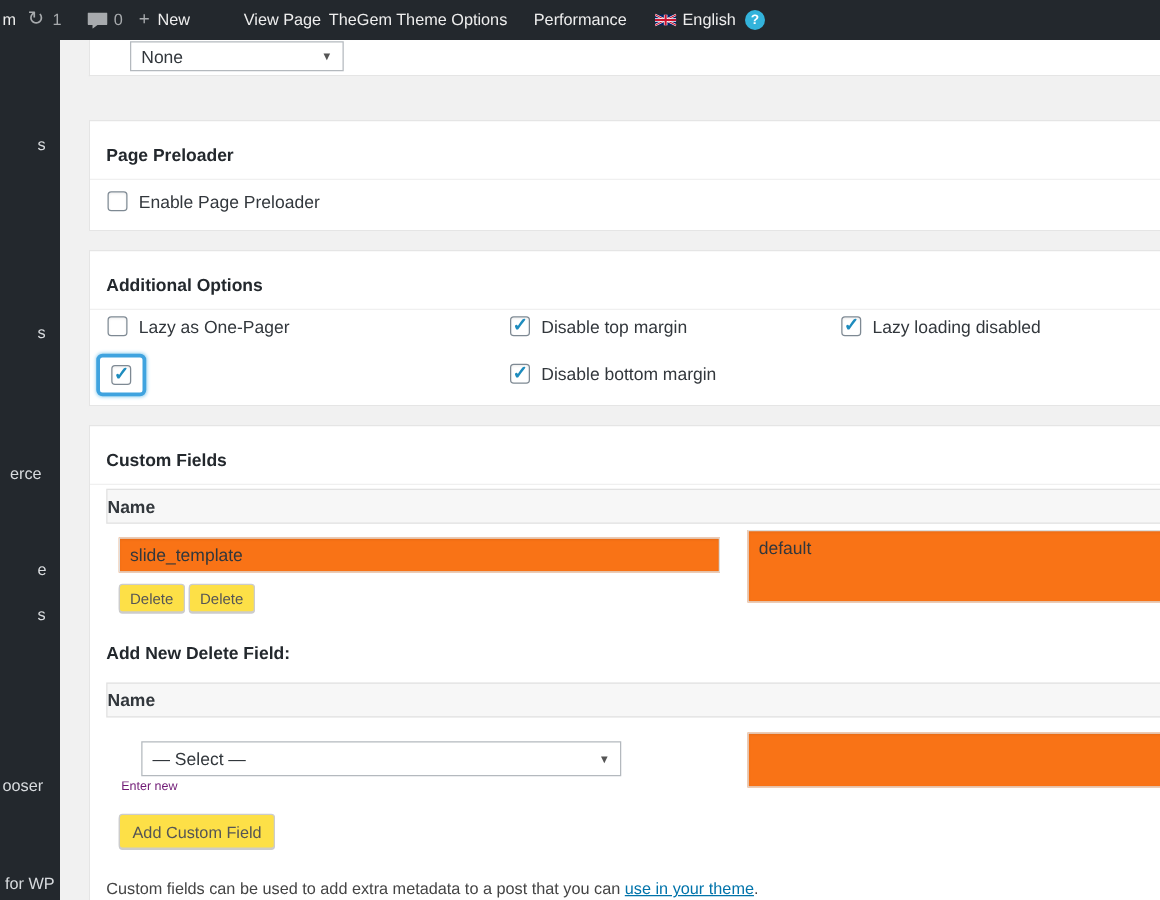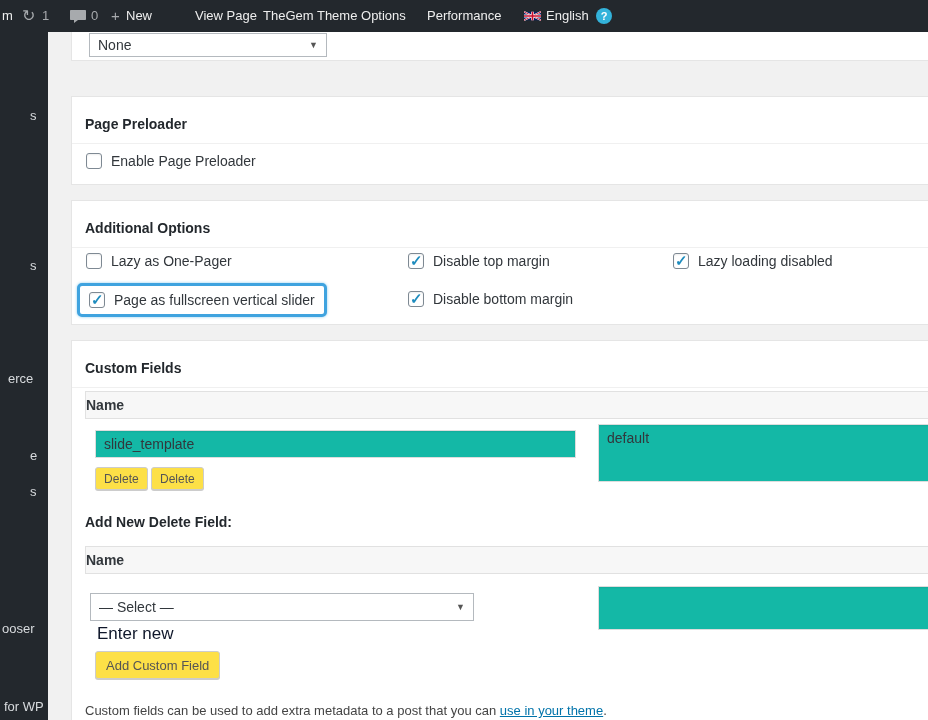--- a/index.html
+++ b/index.html
@@ -28,27 +28,27 @@
   .wpcb { width:16px; height:16px; border:1px solid #7e8993; border-radius:3px; background:#fff; position:relative; flex:none; box-shadow:inset 0 1px 2px rgba(0,0,0,.07); cursor:pointer; }
   .wpcb.checked::before { content:"\2713"; position:absolute; left:1px; top:-1px; font-size:15px; line-height:16px; font-weight:bold; color:#1e8cbe; }
 
   
   .wpselect { position:absolute; height:28px; background:#fff; border:1px solid #b4b9be; font-size:14px; color:#32373c; line-height:26px; padding:0 24px 0 8px; cursor:pointer; white-space:nowrap; overflow:hidden; }
   .sel-arrow { position:absolute; right:8px; top:0; bottom:0; font-size:9px; color:#555; display:flex; align-items:center; }
 
   
   .thead { position:absolute; left:13px; width:1334px; height:28px; background:#f7f7f7; border:1px solid #e1e1e1; }
   .th-name { display:inline-block; width:506px; text-align:left; line-height:26px; font-weight:bold; font-size:14px; color:#32373c; }
-  .cf-input, .cf-area { position:absolute; border:1px solid #ddd; font-family:"Liberation Sans", sans-serif; font-size:14px; color:#32373c; padding:4px 8px; background:#14b8a6; box-shadow:inset 0 1px 2px rgba(0,0,0,.07); }
+  .cf-input, .cf-area { position:absolute; border:1px solid #ddd; font-family:"Liberation Sans", sans-serif; font-size:14px; color:#32373c; padding:4px 8px; background:#f97316; box-shadow:inset 0 1px 2px rgba(0,0,0,.07); }
   .cf-input { height:28px; }
   .cf-area { resize:none; line-height:18px; }
   .btn { position:absolute; background:#fde047; border:1px solid #ccc; border-radius:3px; color:#555; font-family:"Liberation Sans", sans-serif; cursor:pointer; box-shadow:0 1px 0 #ccc; font-size:13px; height:28px; padding:0 10px; }
   .btn.small { font-size:12px; height:23px; padding:0 8px; }
   .cf-subhead { position:absolute; font-size:14px; font-weight:bold; color:#23282d; }
-  .link { position:absolute; color:#0f172a; font-size:17px; text-decoration:none; cursor:pointer; }
+  .link { position:absolute; color:#701a75; font-size:10px; text-decoration:none; cursor:pointer; }
   .cf-footer { position:absolute; font-size:13px; color:#444; white-space:nowrap; }
   .cf-footer a { position:static; color:#0073aa; text-decoration:underline; cursor:pointer; }
 </style>
 </head>
 <body>
 
 <div class="page">
 
   <div class="adminbar">
     <span class="ab-item" style="left:2px">m</span>
@@ -82,21 +82,21 @@
     <span class="side-frag" style="left:30px; top:76px">s</span>
     <span class="side-frag" style="left:30px; top:226px">s</span>
     <span class="side-frag" style="left:8px;  top:339px">erce</span>
     <span class="side-frag" style="left:30px; top:416px">e</span>
     <span class="side-frag" style="left:30px; top:452px">s</span>
     <span class="side-frag" style="left:2px;  top:589px">ooser</span>
     <span class="side-frag" style="left:4px;  top:667px">for WP</span>
   </div>
 
   <div class="panel" style="top:32px; height:29px; border-top:none">
-    <div class="wpselect" style="left:17px; top:1px; width:238px; height:24px; line-height:22px">
+    <div class="wpselect" style="left:32px; top:1px; width:171px; height:24px; line-height:22px">
       <span>None</span>
       <span class="sel-arrow">▼</span>
     </div>
   </div>
 
   <div class="panel" style="top:96px; height:89px">
     <div class="panel-title">Page Preloader</div>
     <div class="cbitem" style="left:14px; top:56px">
       <span class="wpcb"></span>
       <span>Enable Page Preloader</span>
@@ -112,21 +112,20 @@
     <div class="cbitem" style="left:336px; top:52px">
       <span class="wpcb checked"></span>
       <span>Disable top margin</span>
     </div>
     <div class="cbitem" style="left:601px; top:52px">
       <span class="wpcb checked"></span>
       <span>Lazy loading disabled</span>
     </div>
     <div class="cbitem highlighted" style="left:5px; top:82px">
       <span class="wpcb checked"></span>
-      <span>Page as fullscreen vertical slider</span>
     </div>
     <div class="cbitem" style="left:336px; top:90px">
       <span class="wpcb checked"></span>
       <span>Disable bottom margin</span>
     </div>
   </div>
 
   <div class="panel" style="top:340px; height:420px">
     <div class="panel-title">Custom Fields</div>
 
@@ -139,21 +138,21 @@
 
     <button class="btn small" style="left:23px; top:126px">Delete</button>
     <button class="btn small" style="left:79px; top:126px">Delete</button>
 
     <div class="cf-subhead" style="left:13px; top:173px">Add New Delete Field:</div>
 
     <div class="thead" style="top:205px">
       <span class="th-name">Name</span>
     </div>
 
-    <div class="wpselect" style="left:18px; top:252px; width:384px">
+    <div class="wpselect" style="left:41px; top:252px; width:384px">
       <span>— Select —</span>
       <span class="sel-arrow">▼</span>
     </div>
     <textarea class="cf-area" style="left: 526px; top: 245px; width: 700px; height: 44px;"></textarea>
 
     <a class="link" style="left:25px; top:283px">Enter new</a>
 
     <button class="btn" style="left:23px; top:310px">Add Custom Field</button>
 
     <p class="cf-footer" style="left:13px; top:362px">

